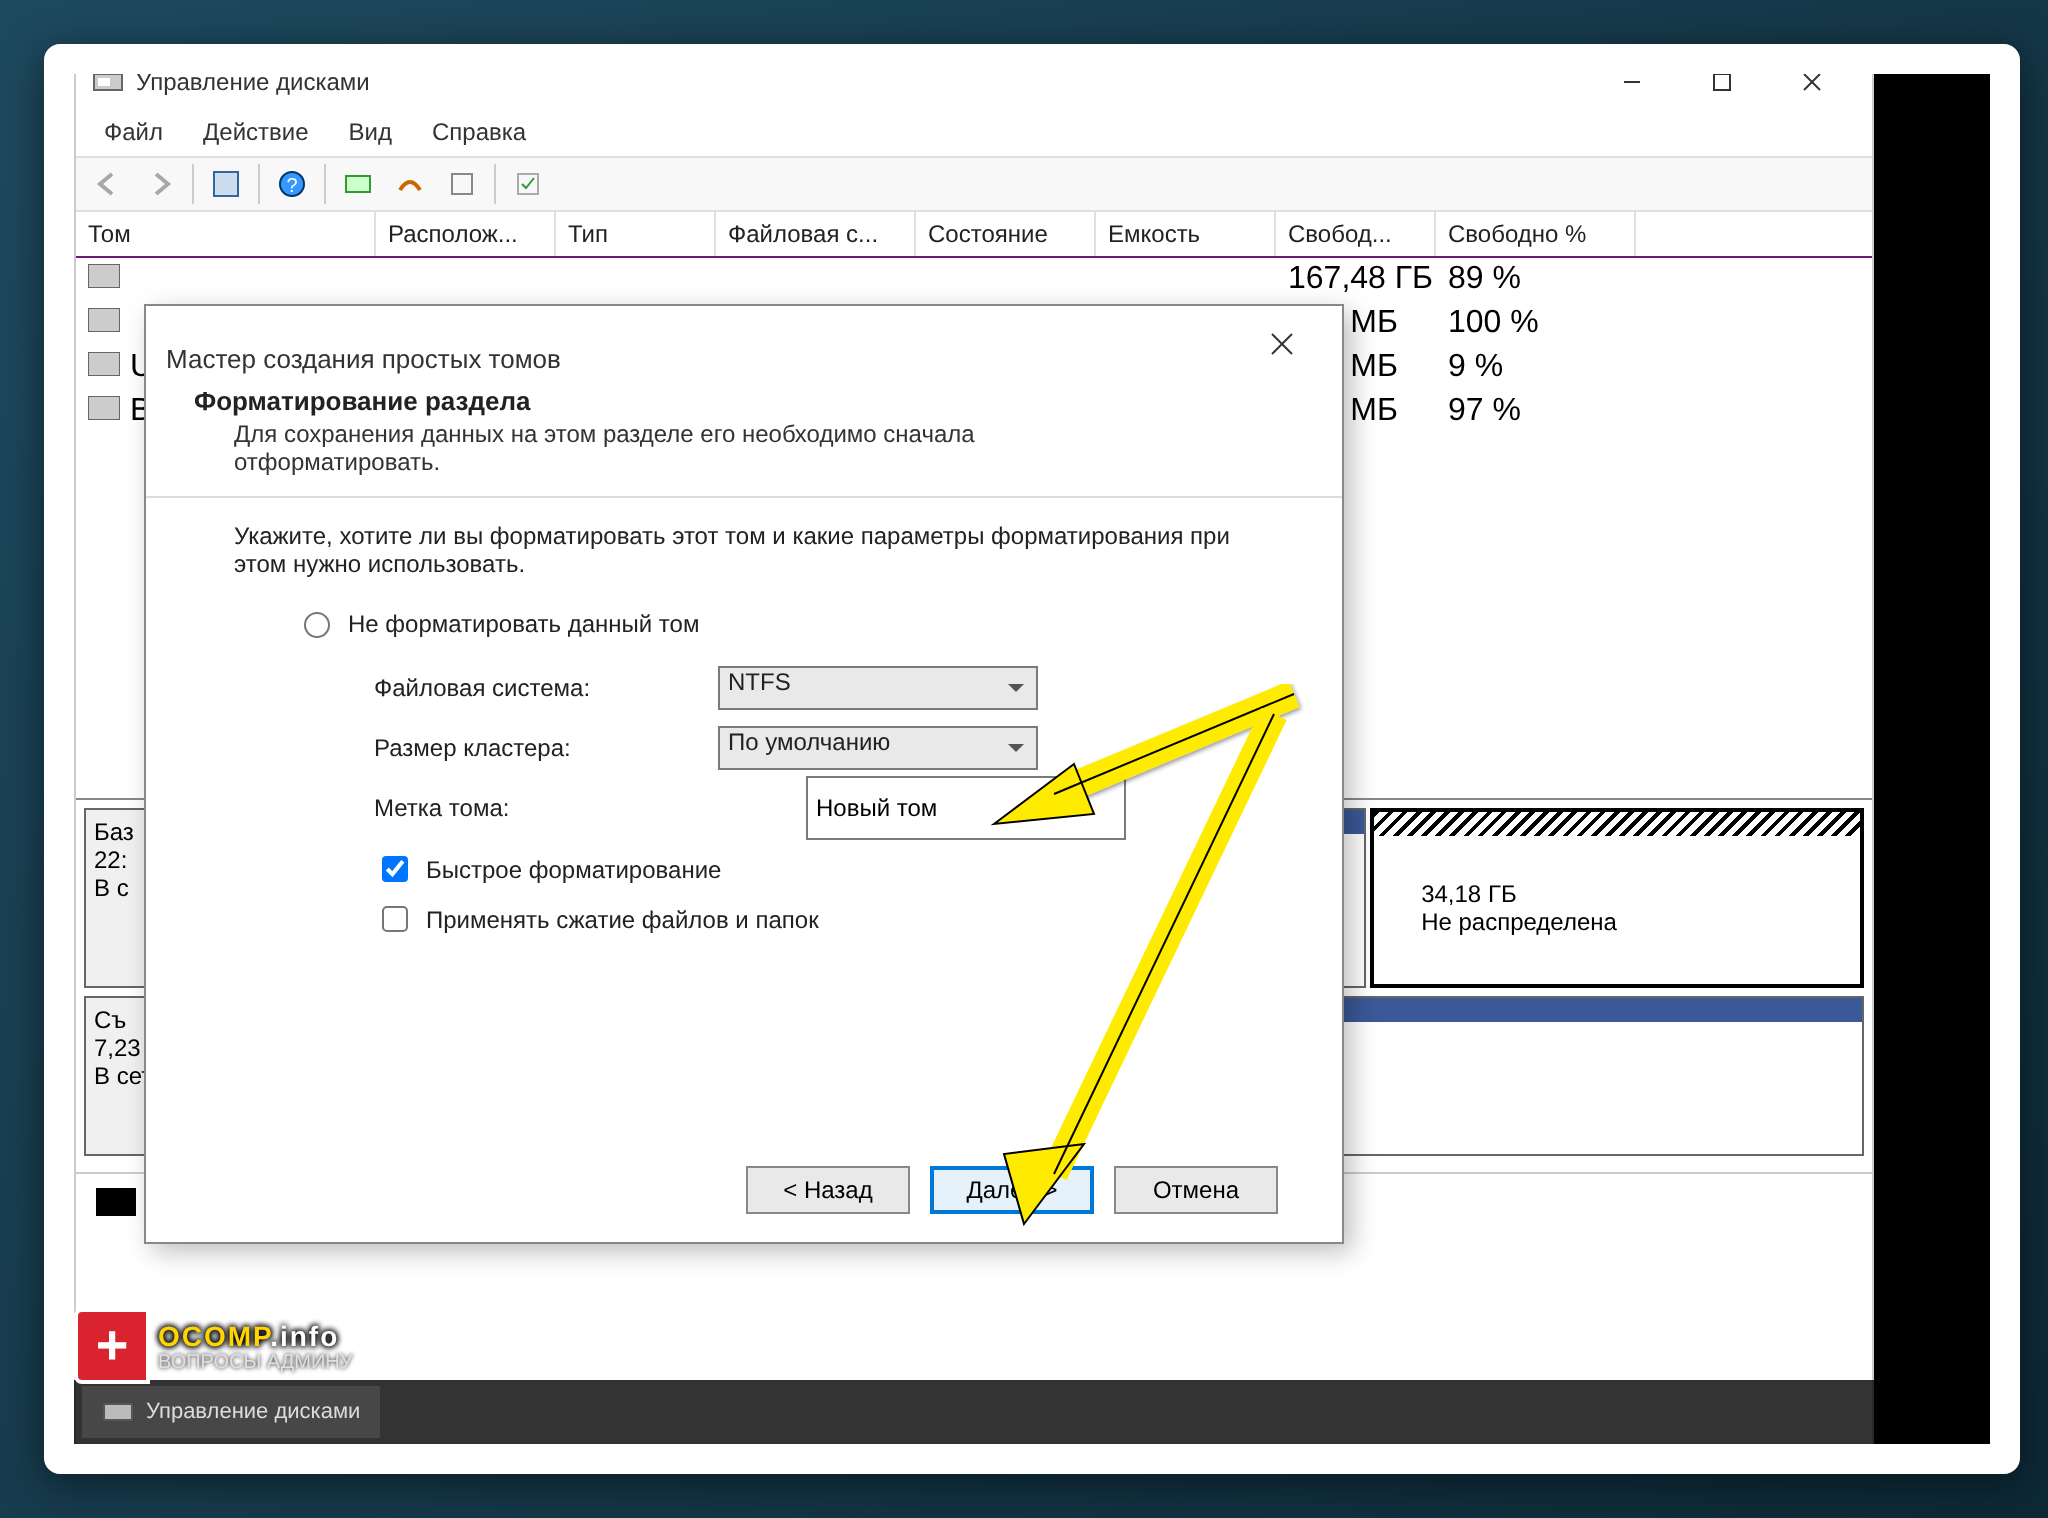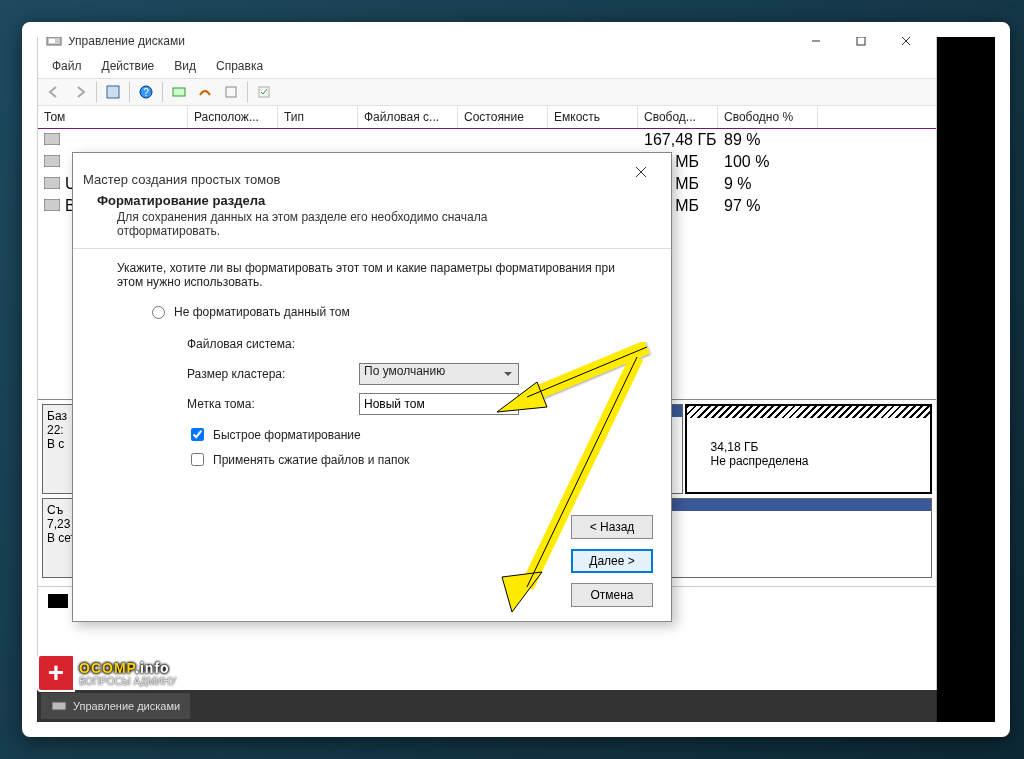--- a/index.html
+++ b/index.html
@@ -86,23 +86,23 @@
   .wiz-h { font-weight:600; font-size:13px; }
   .wiz-sub { font-size:12px; color:#333; margin: 2px 0 10px 20px; max-width:430px;}
   .wiz-sep { height:1px; background:#ddd; margin:8px -24px 12px -24px;}
   .wiz-instr { font-size:12px; margin: 0 0 14px 20px; max-width:520px;}
   .radio-row { margin:6px 0 6px 50px; display:flex; align-items:flex-end; gap:6px; font-size:12px;}
   .form-grid { margin: 10px 0 0 90px;}
   .form-row { display:flex; align-items:center; height:30px; gap:12px;}
   .form-label { width:160px; font-size:12px;}
   .form-input, .form-select { width:160px; height:22px; border:1px solid #7a7a7a; background:#e9e9e9; font-size:12px; padding:0 4px; position:relative;}
   .form-select::after { content:''; position:absolute; right:6px; top:8px; border:4px solid transparent; border-top-color:#555;}
-  .form-text { width:160px; height:22px; border:1px solid #7a7a7a; background:#fff; font-size:12px; padding:0 4px;}
+  .form-text { width:160px; height:32px; border:1px solid #7a7a7a; background:#fff; font-size:12px; padding:0 4px;margin-left:44px;}
   .chk-row { margin:6px 0 6px 90px; display:flex; align-items:center; gap:6px; font-size:12px;}
-  .wiz-buttons { position:absolute; bottom:14px; right:18px; display:flex; gap:10px;flex-direction:column;}
+  .wiz-buttons { position:absolute; bottom:14px; right:32px; display:flex; gap:10px;}
   .wbtn { width:82px; height:24px; border:1px solid #888; background:#e9e9e9; font-size:12px; display:flex; align-items:center; justify-content:center; cursor:default;}
   .wbtn.primary { border:2px solid #0078d7; background:#e5f1fb;}
   
   .arrow { position:absolute; z-index:50; pointer-events:none;}
   
   .taskbar { position:absolute; left:0; right:0; bottom:0; height:32px; background:rgba(0,0,0,0.8); display:flex; align-items:center; padding:0 4px; gap:6px;}
   .task-item { height:26px; padding:0 10px; background:rgba(255,255,255,0.1); color:#ddd; font-size:11px; display:flex; align-items:center;}
   .disk-ico { width:16px; height:12px; margin-right:5px; }
   
   .logo-badge { position:absolute; left:0; bottom:30px; z-index:60; display:flex; align-items:center;}
@@ -325,20 +325,21 @@
       <div class="wiz-instr">Укажите, хотите ли вы форматировать этот том и какие параметры форматирования при этом нужно использовать.</div>
 
       <div class="radio-row">
         <input type="radio" name="fmt" style="">
         <span>Не форматировать данный том</span>
       </div>
 
       <div class="form-grid">
         <div class="form-row">
           <div class="form-label">Файловая система:</div>
+          <div class="form-select"><span>NTFS</span></div>
         </div>
         <div class="form-row">
           <div class="form-label">Размер кластера:</div>
           <div class="form-select"><span>По умолчанию</span></div>
         </div>
         <div class="form-row">
           <div class="form-label">Метка тома:</div>
           <input class="form-text" value="Новый том" style="">
         </div>
       </div>

